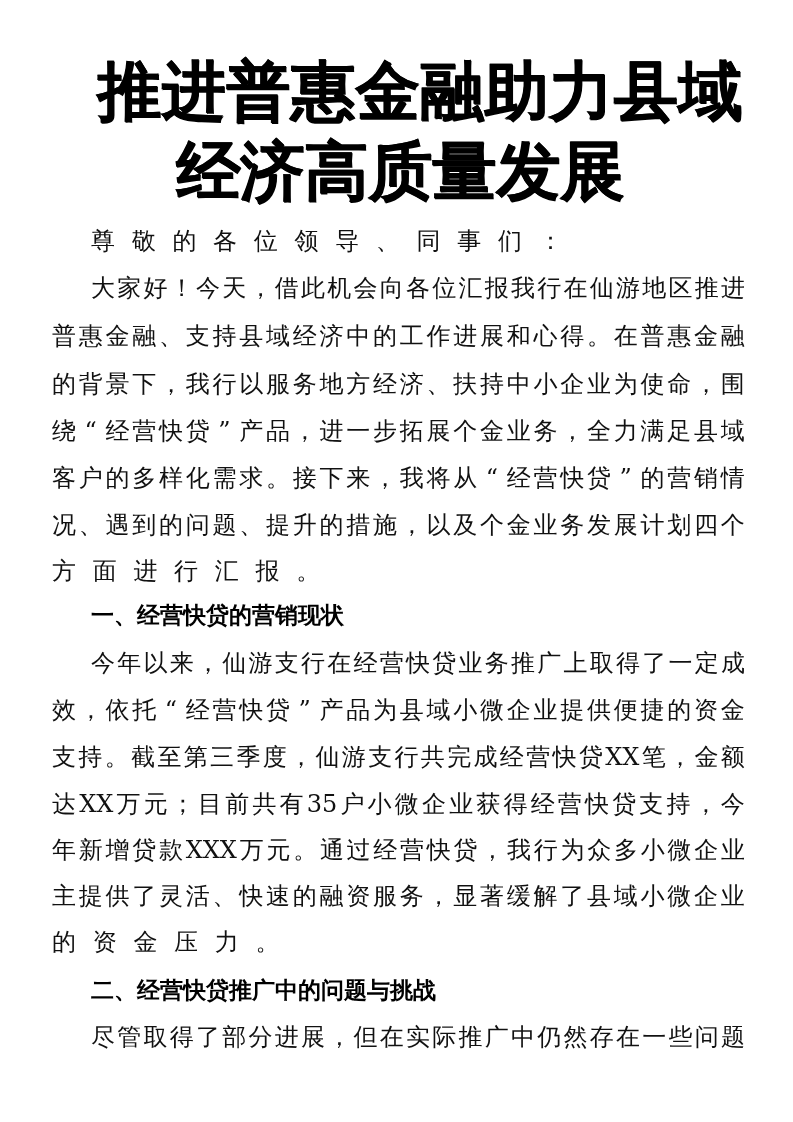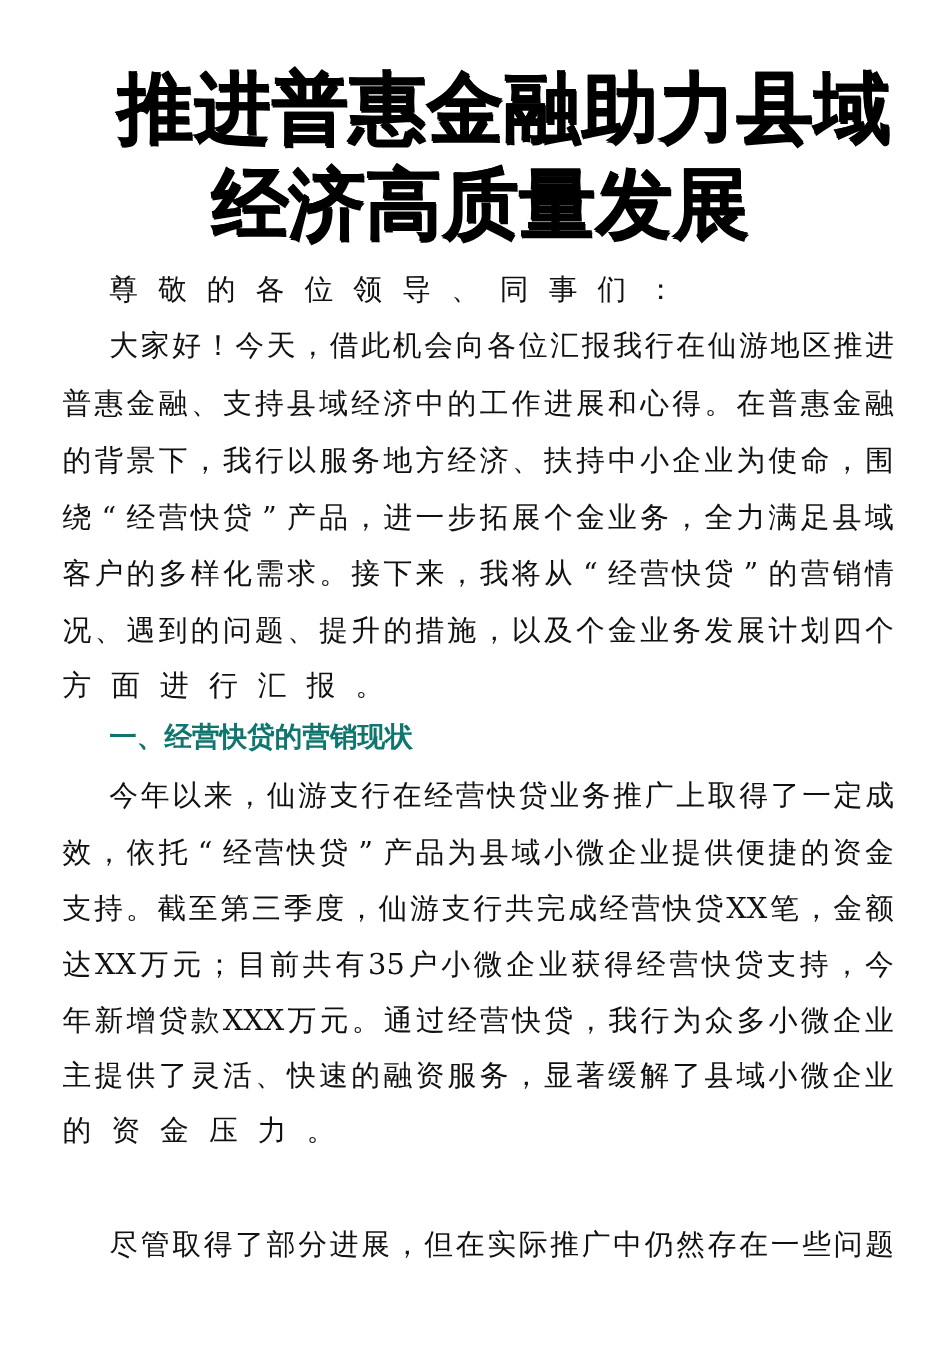--- a/index.html
+++ b/index.html
@@ -60,21 +60,21 @@
 
     .heading {
       position: absolute;
       left: 91px;
       font-family: "DejaVu Sans", "Liberation Sans", sans-serif;
       font-weight: bold;
       font-size: 23px;
       line-height: 30px;
       height: 30px;
       white-space: nowrap;
-      color: #0f766e;
+      color: #000000;
       letter-spacing: 0px;
     }
   </style>
 </head>
 <body>
 
 <div class="page">
 
   <div class="title-line l1">
       <span class="ch">推</span>
@@ -459,20 +459,21 @@
     </div>
   <div class="body-line short" style="top:927px">
       <span class="ch">的</span>
       <span class="ch">资</span>
       <span class="ch">金</span>
       <span class="ch">压</span>
       <span class="ch">力</span>
       <span class="ch">。</span>
     </div>
 
+  <div class="heading" style="top:975px">二、经营快贷推广中的问题与挑战</div>
 
   <div class="body-line indent" style="top:1022px">
       <span class="ch">尽</span>
       <span class="ch">管</span>
       <span class="ch">取</span>
       <span class="ch">得</span>
       <span class="ch">了</span>
       <span class="ch">部</span>
       <span class="ch">分</span>
       <span class="ch">进</span>

